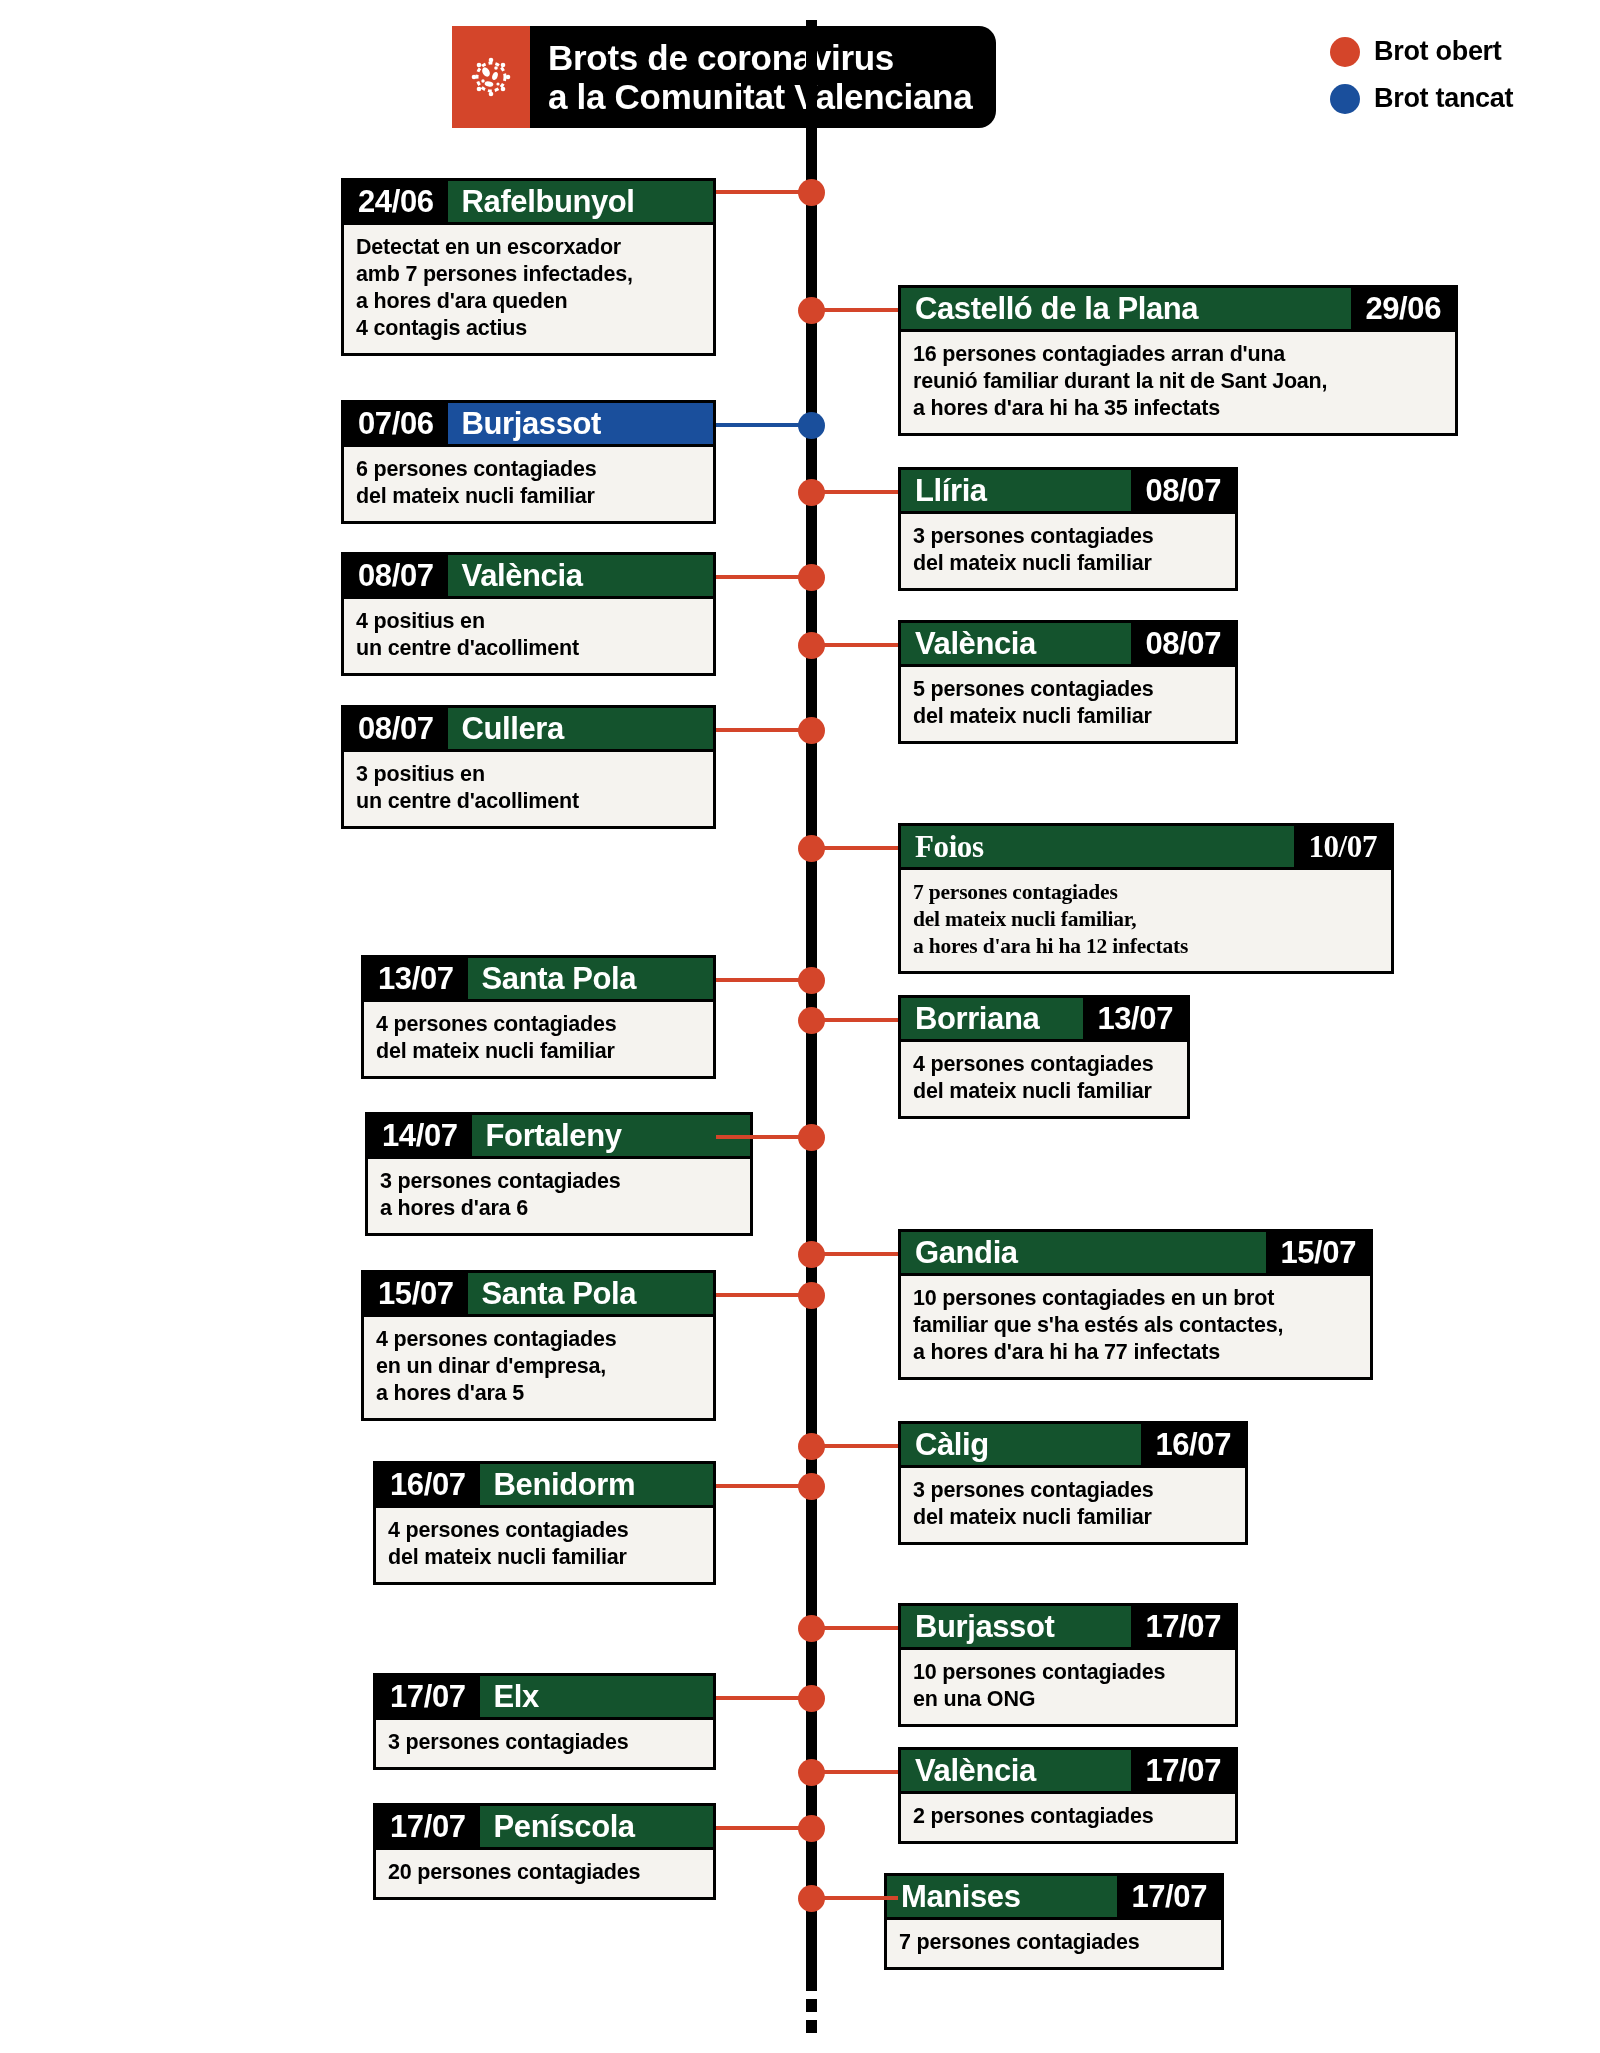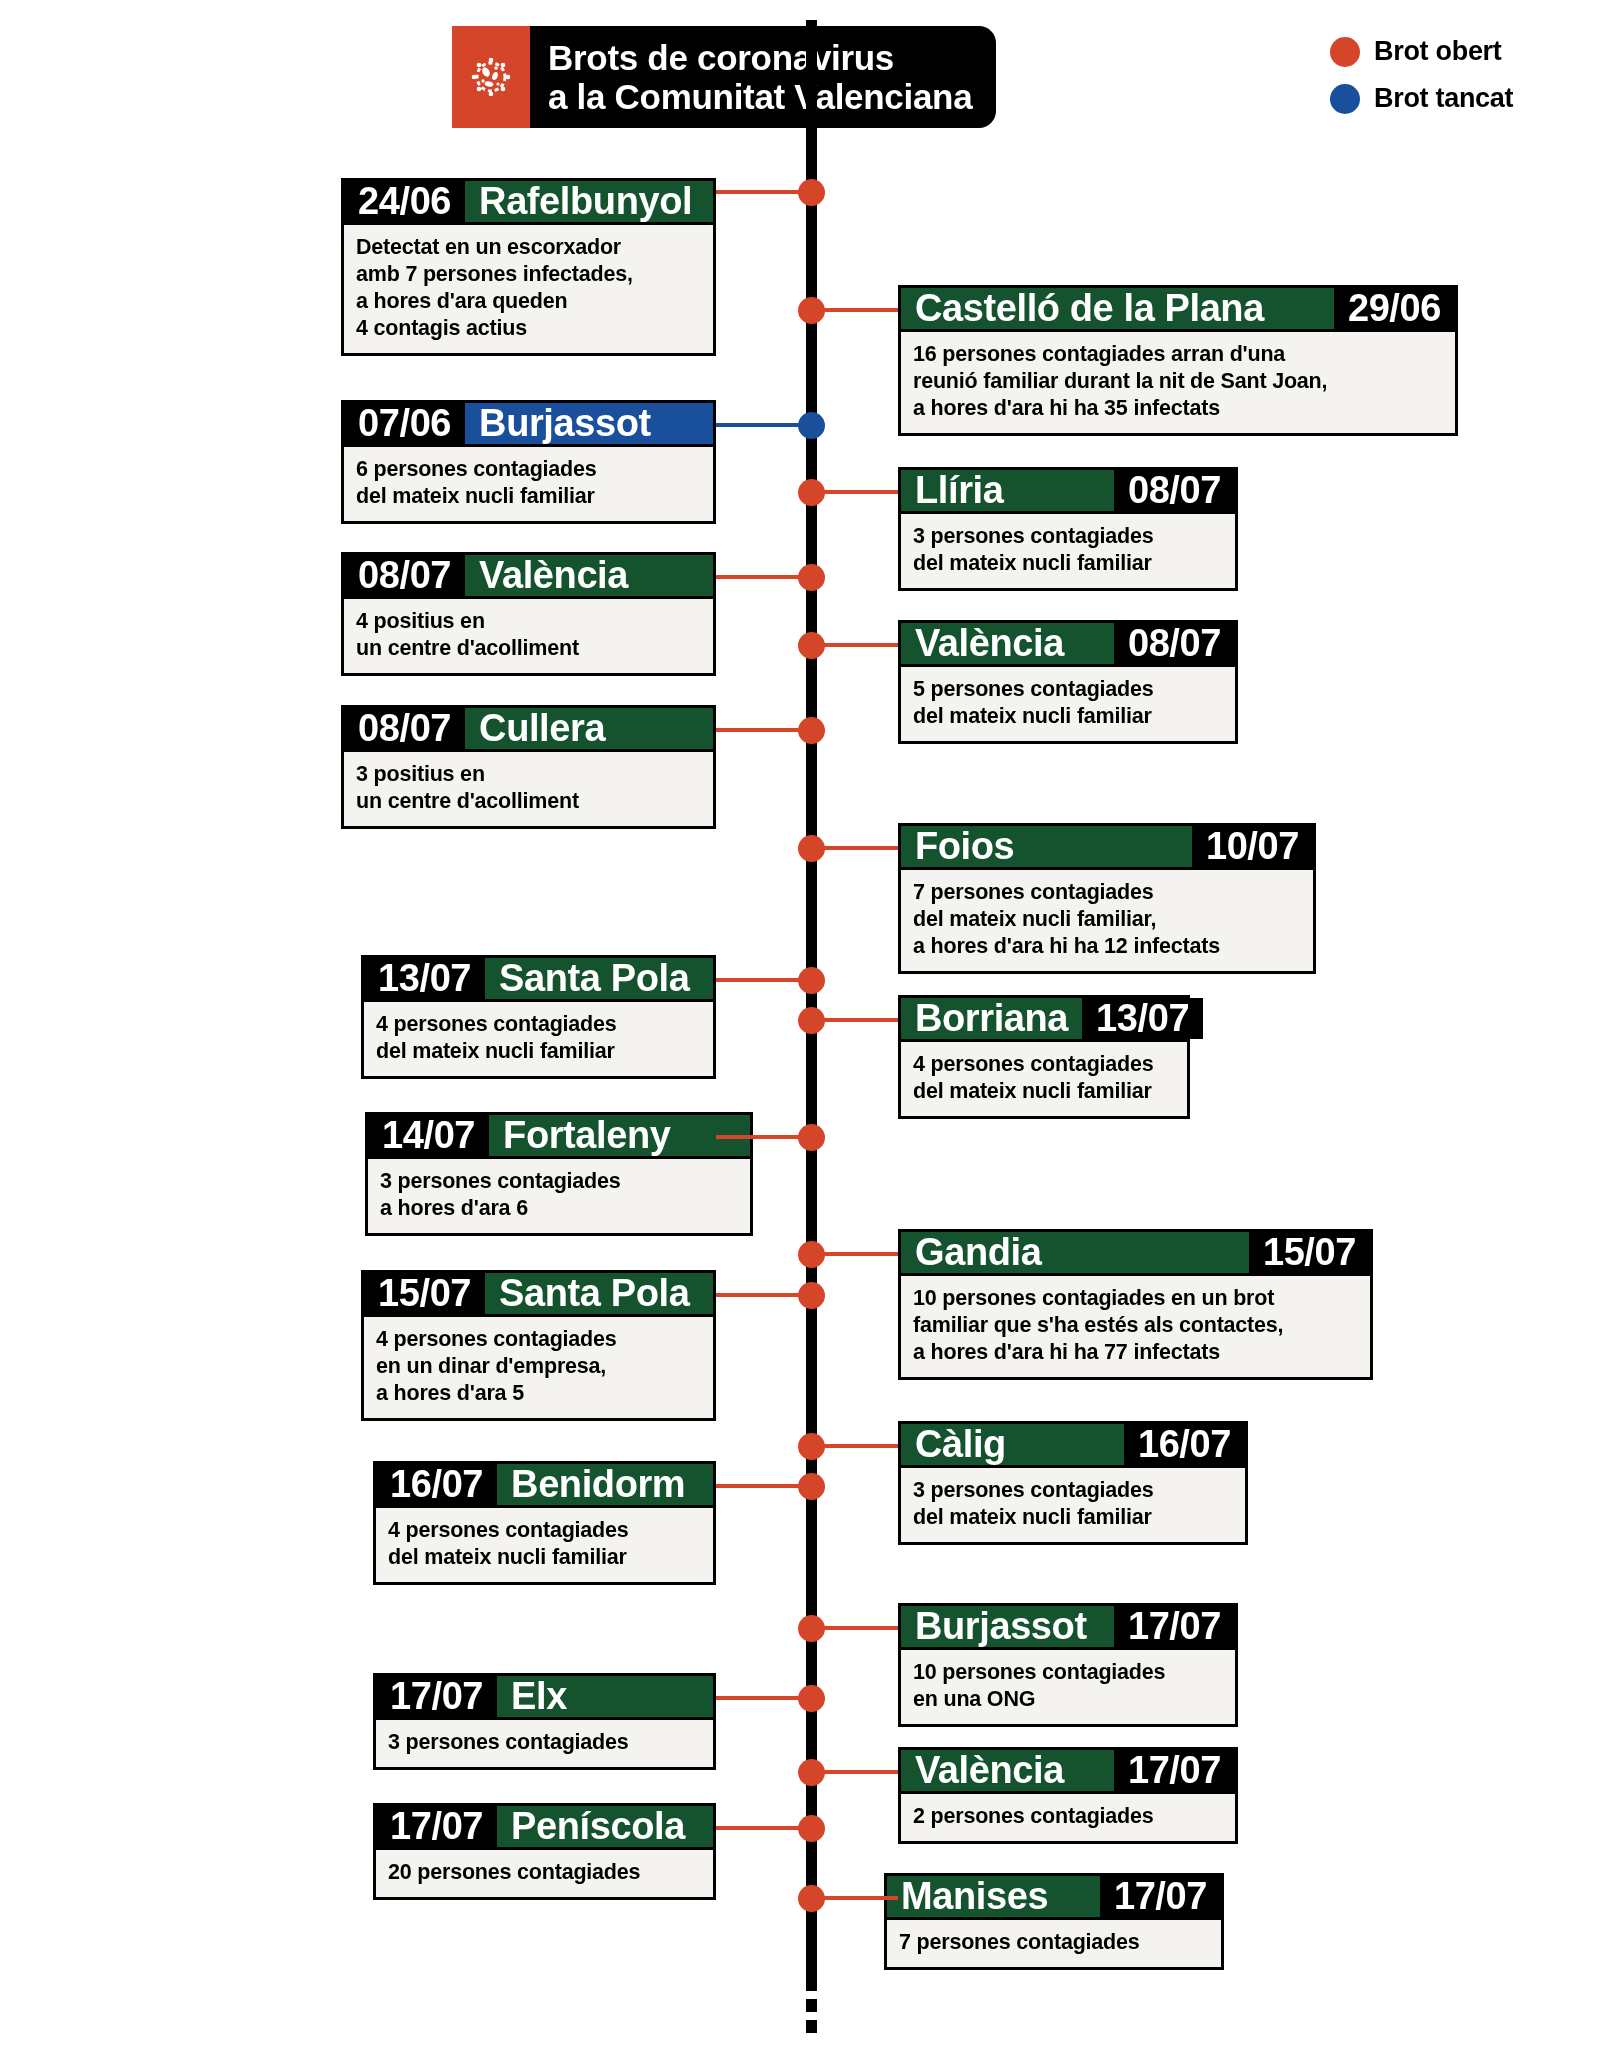--- a/index.html
+++ b/index.html
@@ -50,21 +50,21 @@
   .connector { position: absolute; height: 4px; }
 
   
   .card { position: absolute; }
   .card-head {
     display: flex; align-items: stretch; height: 44px;
     border: 3px solid #000; border-bottom: none;
   }
   .card-head .seg {
     display: flex; align-items: center;
-    font-size: 38px; font-weight: bold; color: #ffffff;
+    font-size: 31px; font-weight: bold; color: #ffffff;
     padding: 0 14px; letter-spacing: -0.4px; white-space: nowrap;
   }
   .seg-date { background: #000000; }
   .seg-place { background: #14532d; flex: 1; }
   .seg-place.closed { background: #1a4f9c; }
   .card-body {
     background: #f5f3ef; border: 3px solid #000;
     padding: 9px 12px 11px 12px;
     font-size: 21.5px; font-weight: bold; color: #000;
     line-height: 1.26; letter-spacing: -0.2px;
@@ -193,21 +193,21 @@
       <div class="card left" style="left: 341px; top: 705px; width: 375px;">
         <div class="card-head">
           <div class="seg seg-date">08/07</div>
           <div class="seg seg-place">Cullera</div>
         </div>
         <div class="card-body">3 positius en
 un centre d'acolliment</div>
       </div>
       <div class="connector" style="background: rgb(212, 69, 42); top: 728px; left: 716px; width: 95px;"></div>
       <div class="node-dot" style="background: rgb(212, 69, 42); left: 806px; top: 717px;"></div>
-      <div class="card right" style="left: 898px; top: 823px; width: 418px;">
+      <div class="card right" style="left: 898px; top: 823px; width: 496px; font-family: Liberation Serif, serif;">
         <div class="card-head">
           <div class="seg seg-place">Foios</div>
           <div class="seg seg-date">10/07</div>
         </div>
         <div class="card-body">7 persones contagiades
 del mateix nucli familiar,
 a hores d'ara hi ha 12 infectats</div>
       </div>
       <div class="connector" style="background: rgb(212, 69, 42); top: 846px; left: 811px; width: 87px;"></div>
       <div class="node-dot" style="background: rgb(212, 69, 42); left: 806px; top: 835px;"></div>

